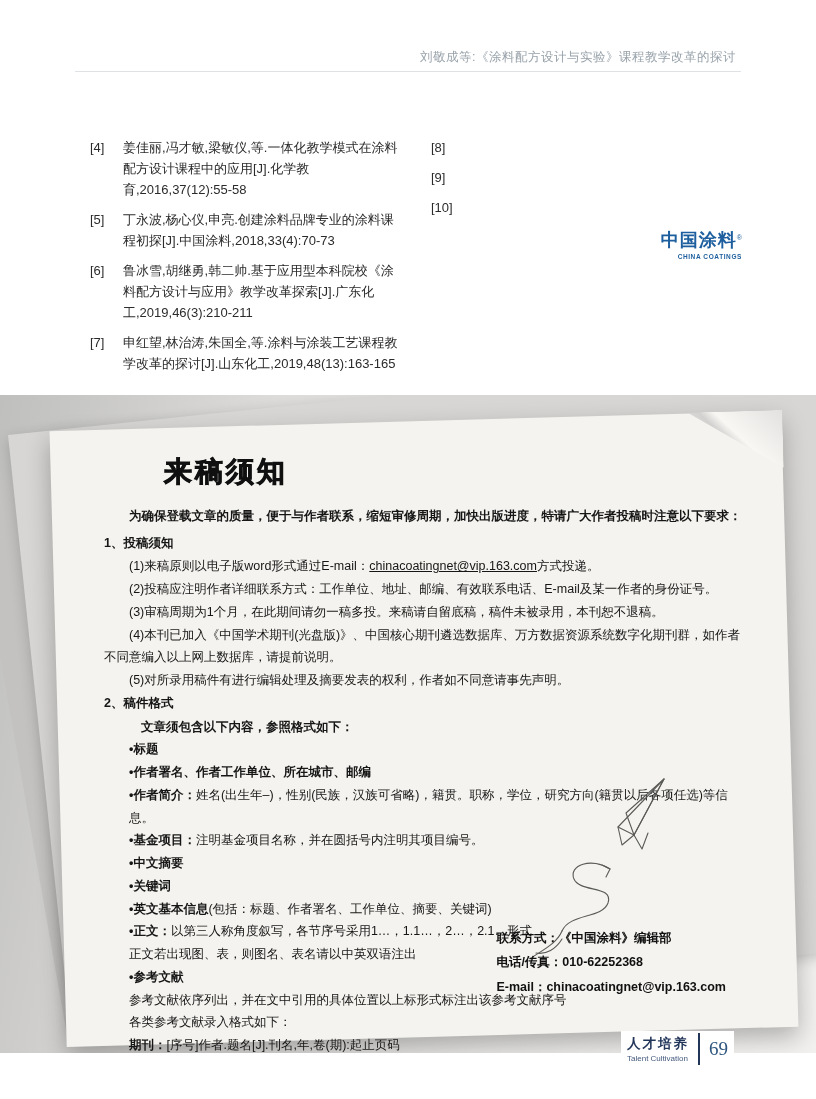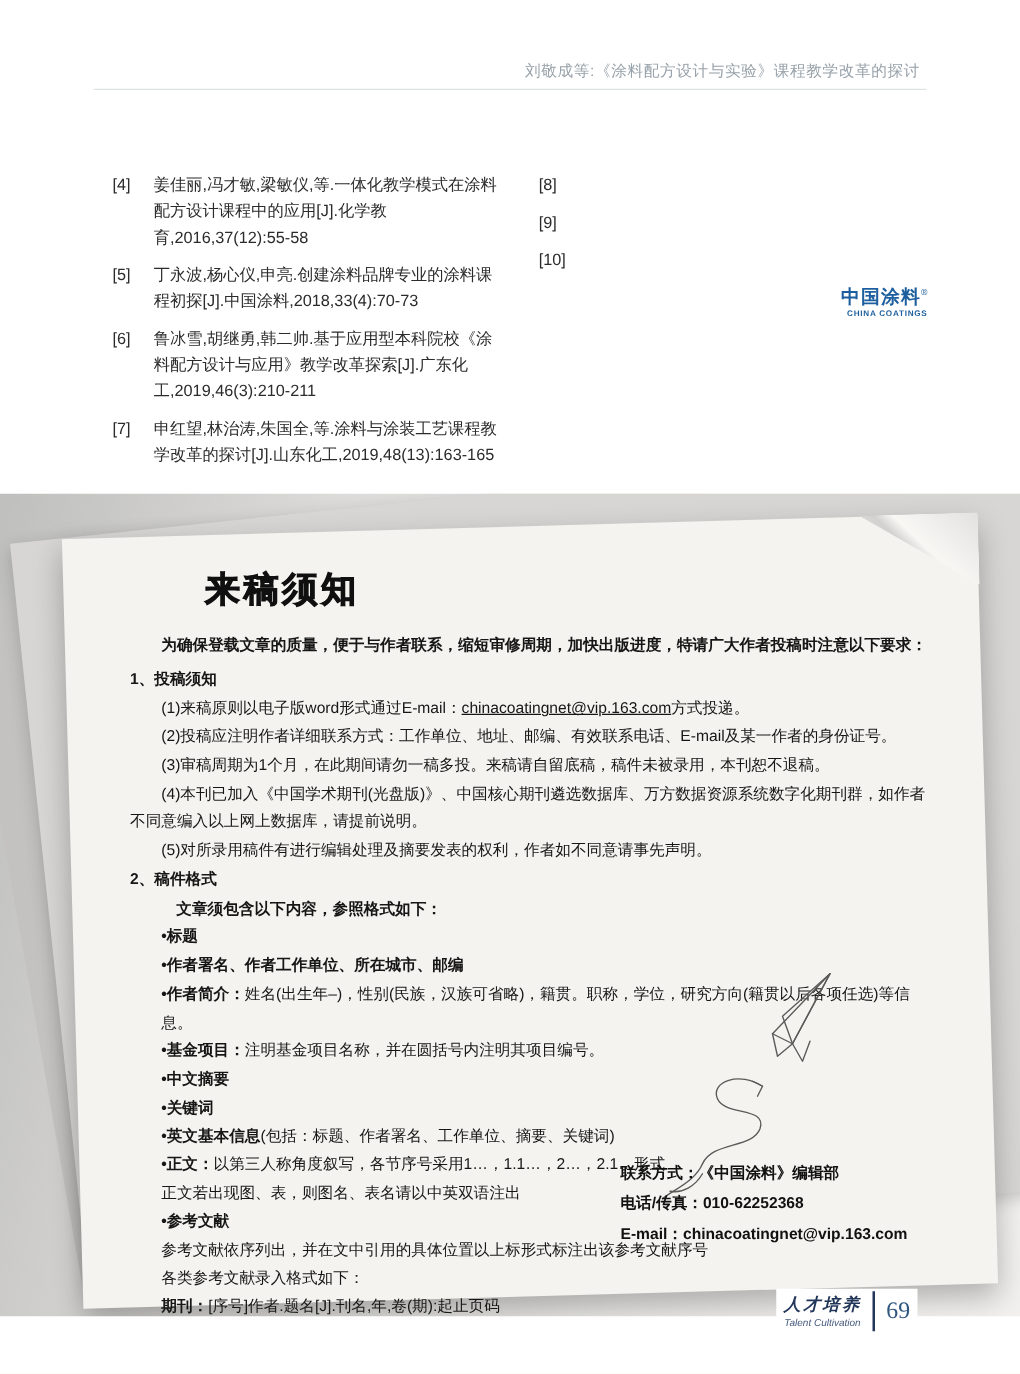--- a/index.html
+++ b/index.html
@@ -21,21 +21,21 @@
   
   .refs {
     position:absolute; top:137px; left:90px; right:70px;
     display:flex; gap:26px;
   }
   .ref-col { flex:1; }
   .ref { display:flex; margin-bottom:9px; font-size:13px; line-height:1.62; }
   .ref-num { flex:0 0 33px; }
   .ref-text { flex:1; }
   .logo-block { text-align:right; margin-top:10px; padding-right:4px; }
-  .logo-cn { font-size:15px; font-weight:bold; color:#1d5f9e; letter-spacing:1px; }
+  .logo-cn { font-size:18px; font-weight:bold; color:#1d5f9e; letter-spacing:1px; }
   .logo-reg { font-size:7px; color:#1d5f9e; vertical-align:super; }
   .logo-en { font-size:6.5px; font-weight:bold; color:#1d5f9e; letter-spacing:.6px; margin-top:1px; }
   
   .stack {
     position:absolute; left:0; right:0; top:395px; height:658px;
     overflow:hidden;
     background:linear-gradient(100deg,#bfbfbd 0%,#dddcda 30%,#ecebe9 65%,#f2f1ef 100%);
   }
   .back-sheet1 {
     position:absolute; left:8px; top:40px; width:820px; height:600px;
@@ -76,21 +76,21 @@
   .contact {
     position:absolute; right:64px; bottom:38px;
     font-weight:bold; font-size:12.5px; line-height:1.95; color:#111;
   }
   .plane-wrap { position:absolute; right:118px; top:352px; }
   
   .footer {
     position:absolute; right:82px; bottom:32px;
     display:flex; align-items:center; gap:9px; background:#fff; padding:2px 6px;
   }
-  .footer-labels { text-align:center;font-style:italic; }
+  .footer-labels { text-align:left; }
   .footer-cn { font-size:13.5px; font-weight:bold; color:#22365a; letter-spacing:2px; }
   .footer-en { font-size:8px; color:#44597c; margin-top:1px; }
   .footer-bar { width:2px; height:32px; background:#22365a; }
   .footer-page { font-size:19px; color:#2e567e; font-family:"Liberation Serif","DejaVu Serif",serif; }
 </style>
 </head>
 <body>
 
 <div class="running-head">刘敬成等:《涂料配方设计与实验》课程教学改革的探讨</div>
 <div class="head-rule"></div>

